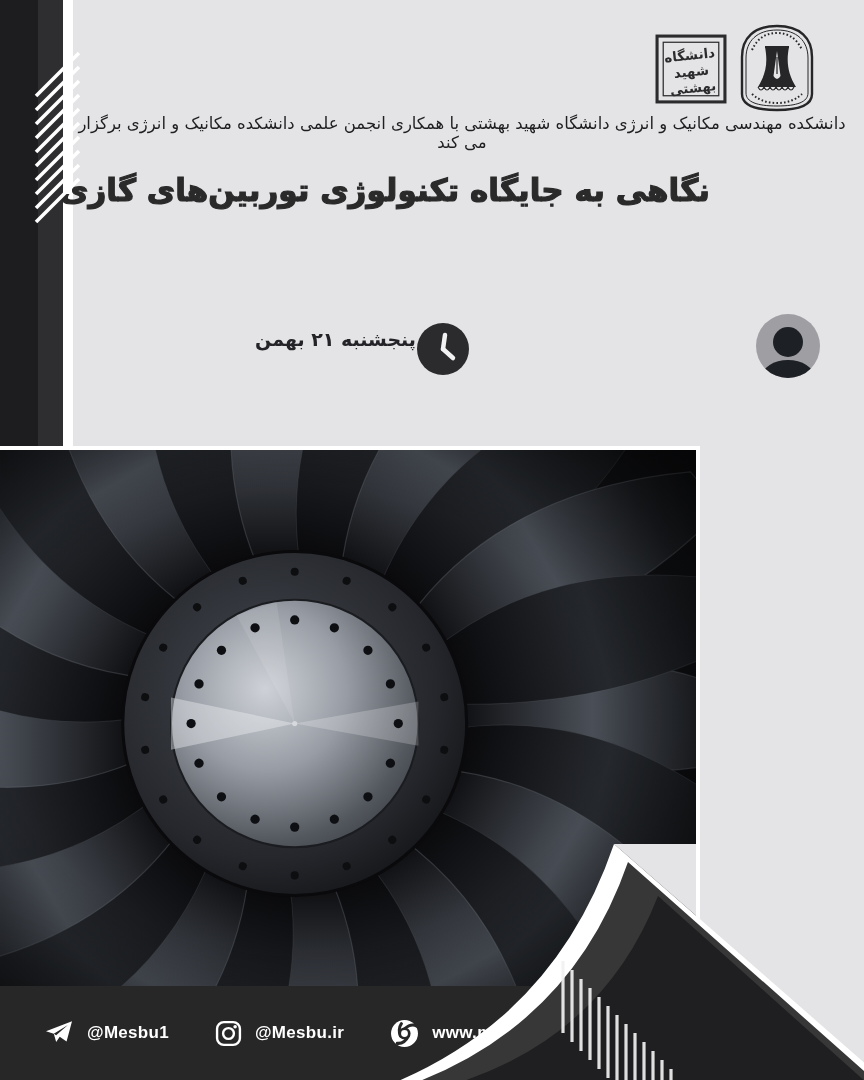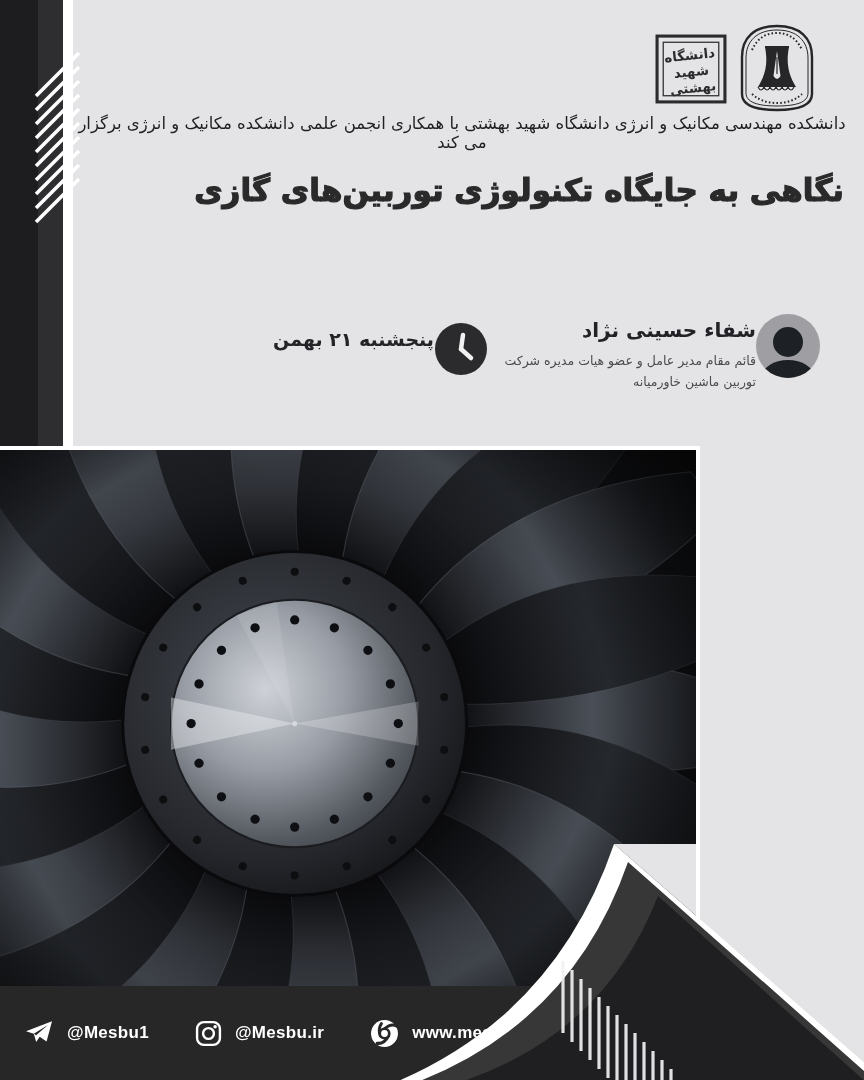--- a/index.html
+++ b/index.html
@@ -13,46 +13,46 @@
   .bar-left-gap{position:absolute;left:63px;top:0;width:10px;height:447px;background:#ffffff;}
   
   .logo-sbu{position:absolute;left:655px;top:34px;}
   .logo-assoc{position:absolute;left:736px;top:23px;}
   
   .org-line{
     position:absolute;left:70px;right:10px;top:114px;direction:rtl;text-align:center;
     font-size:16.5px;color:#1f1f21;letter-spacing:0;
   }
   .title{
-    position:absolute;left:60px;right:20px;top:162px;direction:rtl;text-align:right;
+    position:absolute;left:60px;right:20px;top:162px;direction:rtl;text-align:left;
     font-size:31px;font-weight:bold;color:#2a2a2b;line-height:57px;
     -webkit-text-stroke:1.2px #2a2a2b;
   }
   
   .speaker{position:absolute;top:314px;right:44px;display:flex;align-items:flex-start;}
   .speaker-text{text-align:right;direction:rtl;margin-left:14px;padding-top:4px;}
   .speaker-name{font-size:20px;font-weight:bold;color:#222226;margin-bottom:8px;}
   .speaker-role{font-size:12.5px;color:#4b4b50;line-height:21px;}
   .avatar{width:64px;height:64px;border-radius:50%;background:#9e9ea3;position:relative;overflow:hidden;flex:0 0 auto;}
   .avatar .head{position:absolute;left:17px;top:13px;width:30px;height:30px;border-radius:50%;background:#1d2025;}
   .avatar .torso{position:absolute;left:6px;top:46px;width:52px;height:34px;border-radius:50%;background:#1d2025;}
   
-  .schedule{position:absolute;top:322px;right:376px;display:flex;align-items:flex-start;}
+  .schedule{position:absolute;top:322px;right:394px;display:flex;align-items:flex-start;}
   .schedule-text{text-align:right;direction:rtl;margin-left:16px;padding-top:2px;font-size:19px;font-weight:bold;color:#242428;line-height:30px;}
   .clock{flex:0 0 auto;}
   
   .photo{
     position:absolute;left:0;top:446px;width:700px;height:541px;box-sizing:border-box;
     border-top:4px solid #fff;border-right:4px solid #fff;background:#0a0a0c;
   }
   .photo svg{display:block;}
   
   .footer{
     position:absolute;left:0;bottom:0;width:692px;height:94px;background:#272727;z-index:2;
-    display:flex;align-items:center;padding-left:24px;box-sizing:border-box;
+    display:flex;align-items:center;padding-left:44px;box-sizing:border-box;
   }
   .social{display:flex;align-items:center;margin-right:46px;}
   .social .s-icon{margin-right:13px;display:flex;align-items:center;}
   .social .s-label{color:#ffffff;font-size:17px;font-weight:bold;letter-spacing:.3px;font-family:"Liberation Sans","DejaVu Sans",sans-serif;}
   
   .overlay{position:absolute;left:0;top:0;width:864px;height:1080px;z-index:5;pointer-events:none;}
   .z-top{z-index:6;}
 </style>
 </head>
 <body>
@@ -85,25 +85,20 @@
     <path d="M22,63 q3,6 6,0 q3,6 6,0 q3,6 6,0 q3,6 6,0 q3,6 6,0 q3,6 6,0" fill="none" stroke="#262628" stroke-width="1.2"></path>
   </svg>
 
   <div class="org-line">دانشکده مهندسی مکانیک و انرژی دانشگاه شهید بهشتی با همکاری انجمن علمی دانشکده مکانیک و انرژی برگزار می کند</div>
 
   <div class="title">
     <div>نگاهی به جایگاه تکنولوژی توربین‌های گازی</div>
   </div>
 
   <div class="speaker">
-    <div class="speaker-text">
-      <div class="speaker-name">شفاء حسینی نژاد</div>
-      <div class="speaker-role">قائم مقام مدیر عامل و عضو هیات مدیره شرکت</div>
-      <div class="speaker-role">توربین ماشین خاورمیانه</div>
-    </div>
     <div class="avatar">
       <div class="head"></div>
       <div class="torso"></div>
     </div>
   </div>
 
   <div class="schedule">
     <div class="schedule-text">
       <div>پنجشنبه ۲۱ بهمن</div>
     </div>

